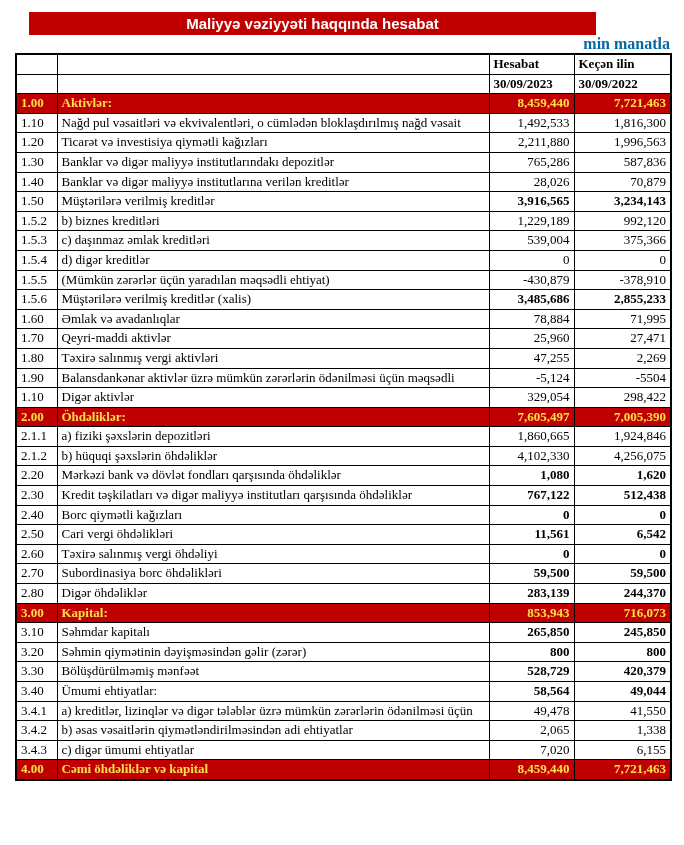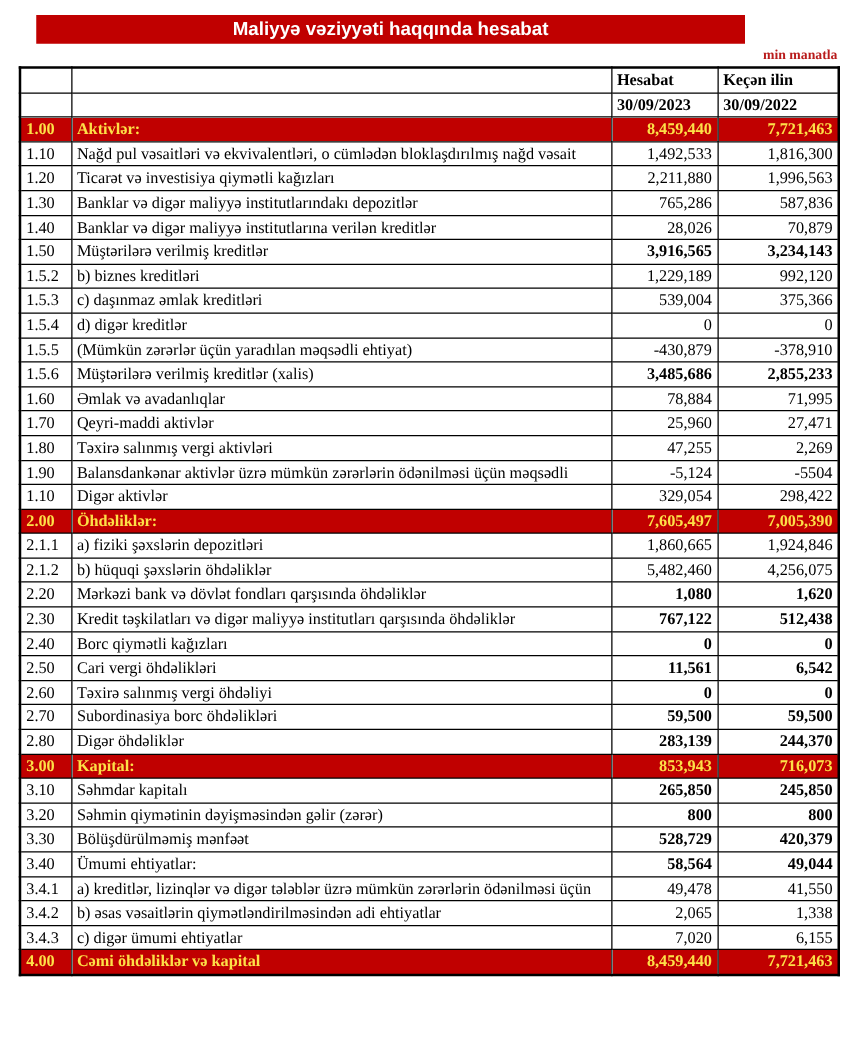--- a/index.html
+++ b/index.html
@@ -22,23 +22,23 @@
     line-height: 23px;
     text-align: center;
     margin-left: 12px;
   }
 
   .units-label {
     position: absolute; left: 15px; top: 36px;
     width: 655px; height: 16px;
     text-align: right;
     font-weight: bold;
-    font-size: 11px;
+    font-size: 16px;
     line-height: 16px;
-    color: #b91c1c;
+    color: #0369a1;
   }
 
   table.fin {
     position: absolute; left: 15px; top: 53px;
     width: 655px;
     border-collapse: collapse;
     table-layout: fixed;
     border: 2px solid #000;
   }
   table.fin td {
@@ -199,21 +199,21 @@
     </tr>
         <tr>
       <td class="code">2.1.1</td>
       <td class="label">a) fiziki şəxslərin depozitləri</td>
       <td class="val">1,860,665</td>
       <td class="val">1,924,846</td>
     </tr>
         <tr>
       <td class="code">2.1.2</td>
       <td class="label">b) hüquqi şəxslərin öhdəliklər</td>
-      <td class="val">5,482,460</td>
+      <td class="val">4,102,330</td>
       <td class="val">4,256,075</td>
     </tr>
         <tr class="bold">
       <td class="code">2.20</td>
       <td class="label">Mərkəzi bank və dövlət fondları qarşısında öhdəliklər</td>
       <td class="val">1,080</td>
       <td class="val">1,620</td>
     </tr>
         <tr class="bold">
       <td class="code">2.30</td>

